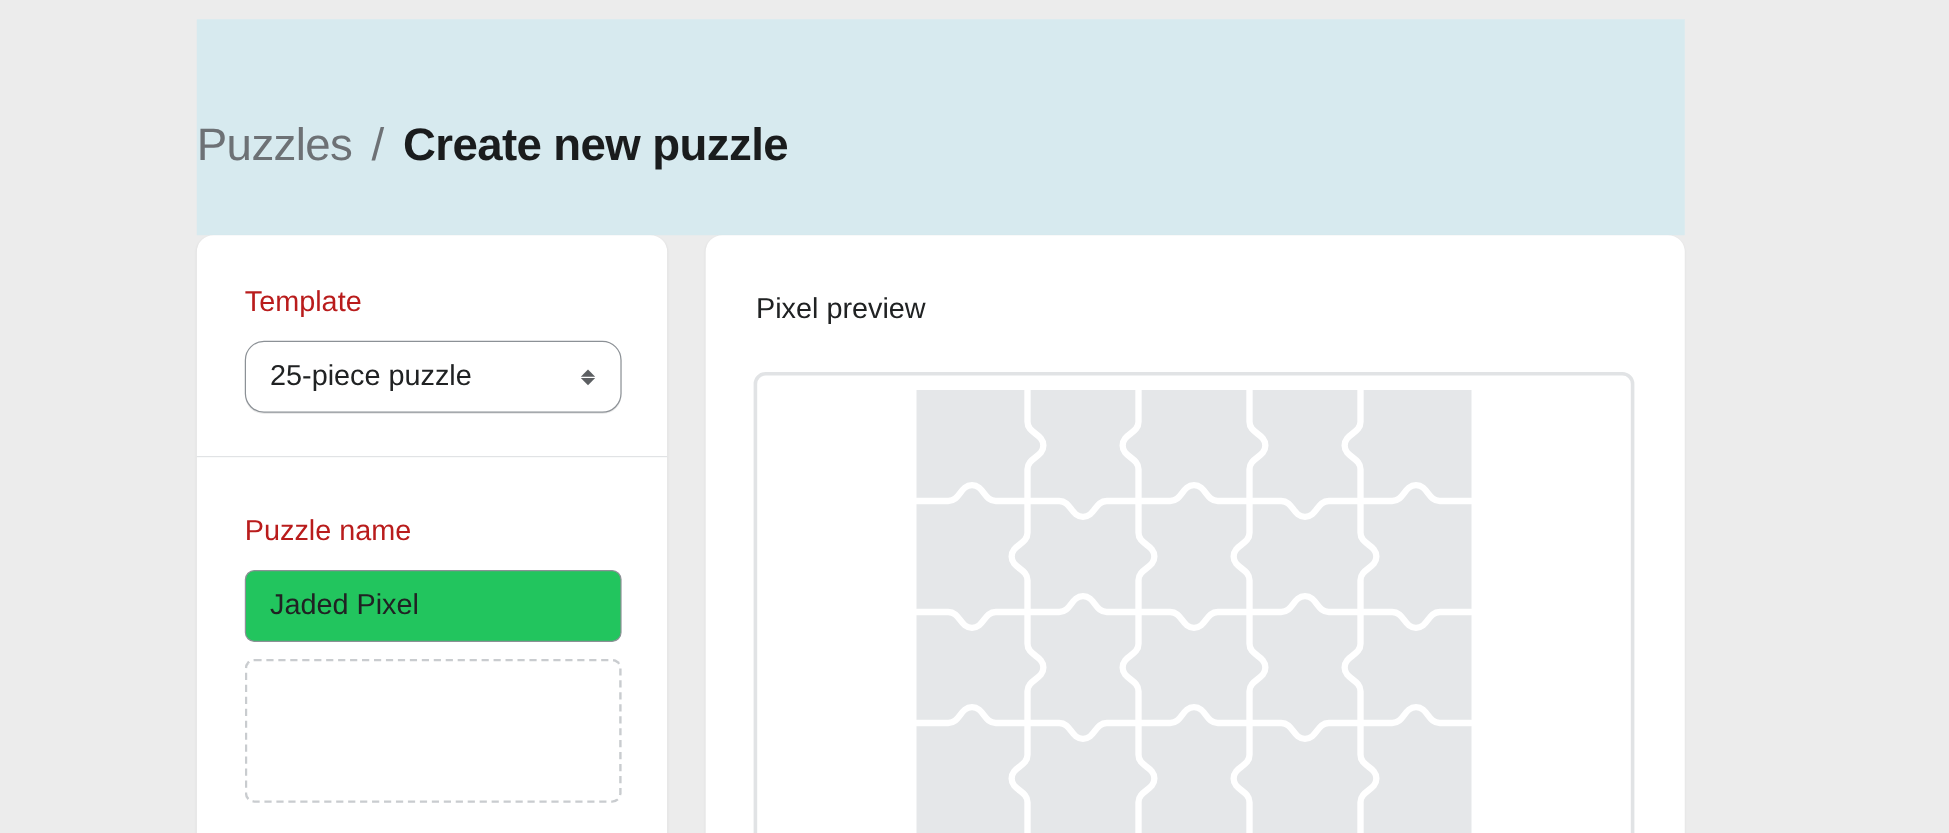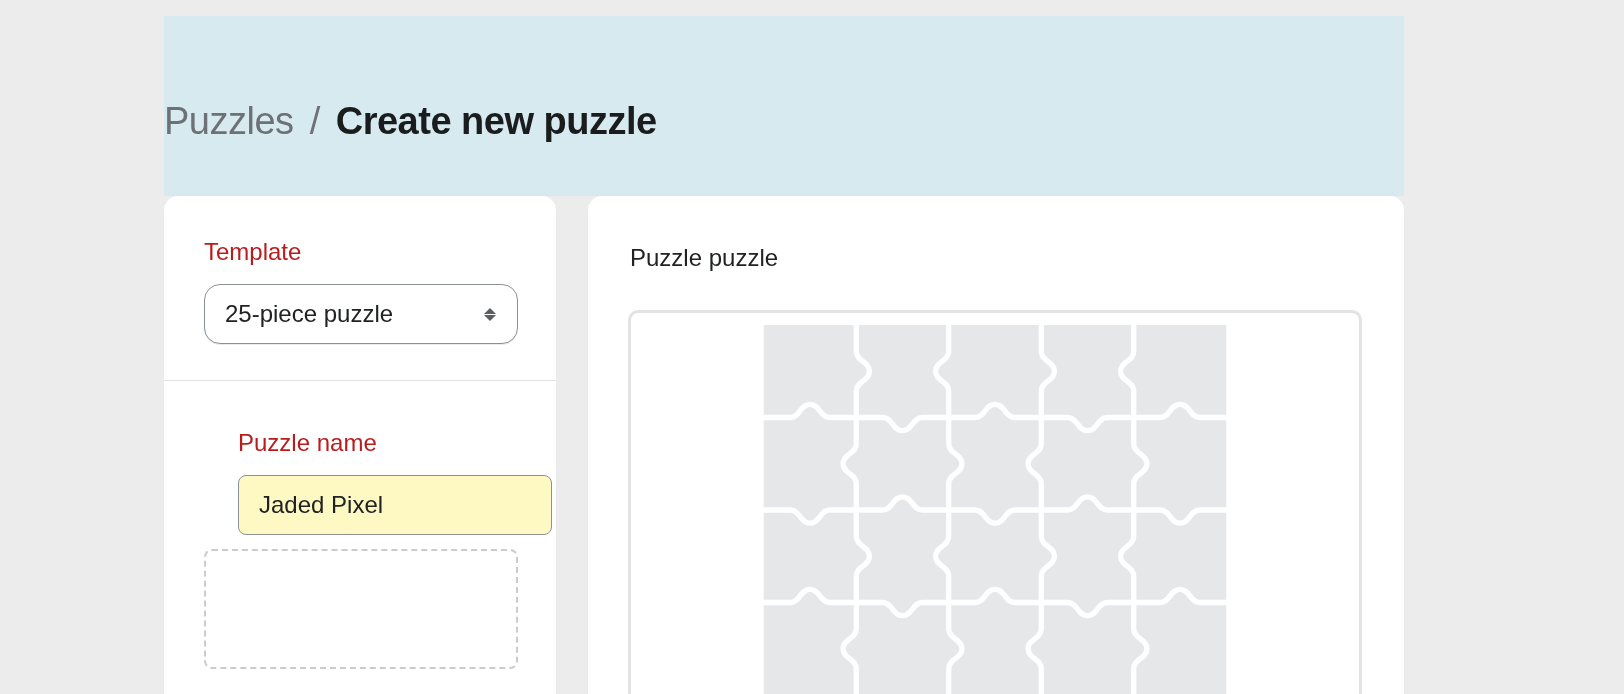--- a/index.html
+++ b/index.html
@@ -96,21 +96,21 @@
   }
   .caret-up   { border-bottom: 6px solid #5c5f62; }
   .caret-down { border-top: 6px solid #5c5f62; }
 
   .text-input {
     width: 314px;
     height: 60px;
     padding: 0 20px;
     font-size: 24px;
     color: #202223;
-    background: #fef9c3;
+    background: #22c55e;
     border: 1px solid #8c9196;
     border-radius: 8px;
     outline: none;
   }
 
   .dropzone {
     margin: 14px 40px 0 40px;
     width: 314px;
     height: 120px;
     border: 2px dashed #c9cccf;
@@ -160,31 +160,31 @@
         <div class="select">25-piece puzzle</div>
         <div class="select-caret">
           <div class="caret-up"></div>
           <div class="caret-down"></div>
         </div>
       </div>
     </div>
 
     <hr class="divider">
 
-    <div class="section" style="padding-top:48px;padding-bottom:0;margin-left:34px;">
+    <div class="section" style="padding-top:48px;padding-bottom:0;">
       <label class="label">Puzzle name</label>
       <input class="text-input" type="text" value="Jaded Pixel" style="">
     </div>
 
     <div class="dropzone"></div>
 
   </div>
 
   <div class="card card-right">
-    <div class="preview-title">Puzzle puzzle</div>
+    <div class="preview-title">Pixel preview</div>
 
     <div class="puzzle-frame">
       <svg class="puzzle-svg" viewBox="0 0 700 560">
         <rect x="0" y="0" width="700" height="560" fill="#e5e7e9"></rect>
         <g stroke="#ffffff" stroke-width="8" fill="none" stroke-linecap="round" stroke-linejoin="round">
 
           <path d="M140 0   L140 40  C140 55 160 55 160 70  C160 85 140 85 140 100 L140 140"></path>
           <path d="M140 140 L140 180 C140 195 120 195 120 210 C120 225 140 225 140 240 L140 280"></path>
           <path d="M140 280 L140 320 C140 335 160 335 160 350 C160 365 140 365 140 380 L140 420"></path>
           <path d="M140 420 L140 460 C140 475 120 475 120 490 C120 505 140 505 140 520 L140 560"></path>

